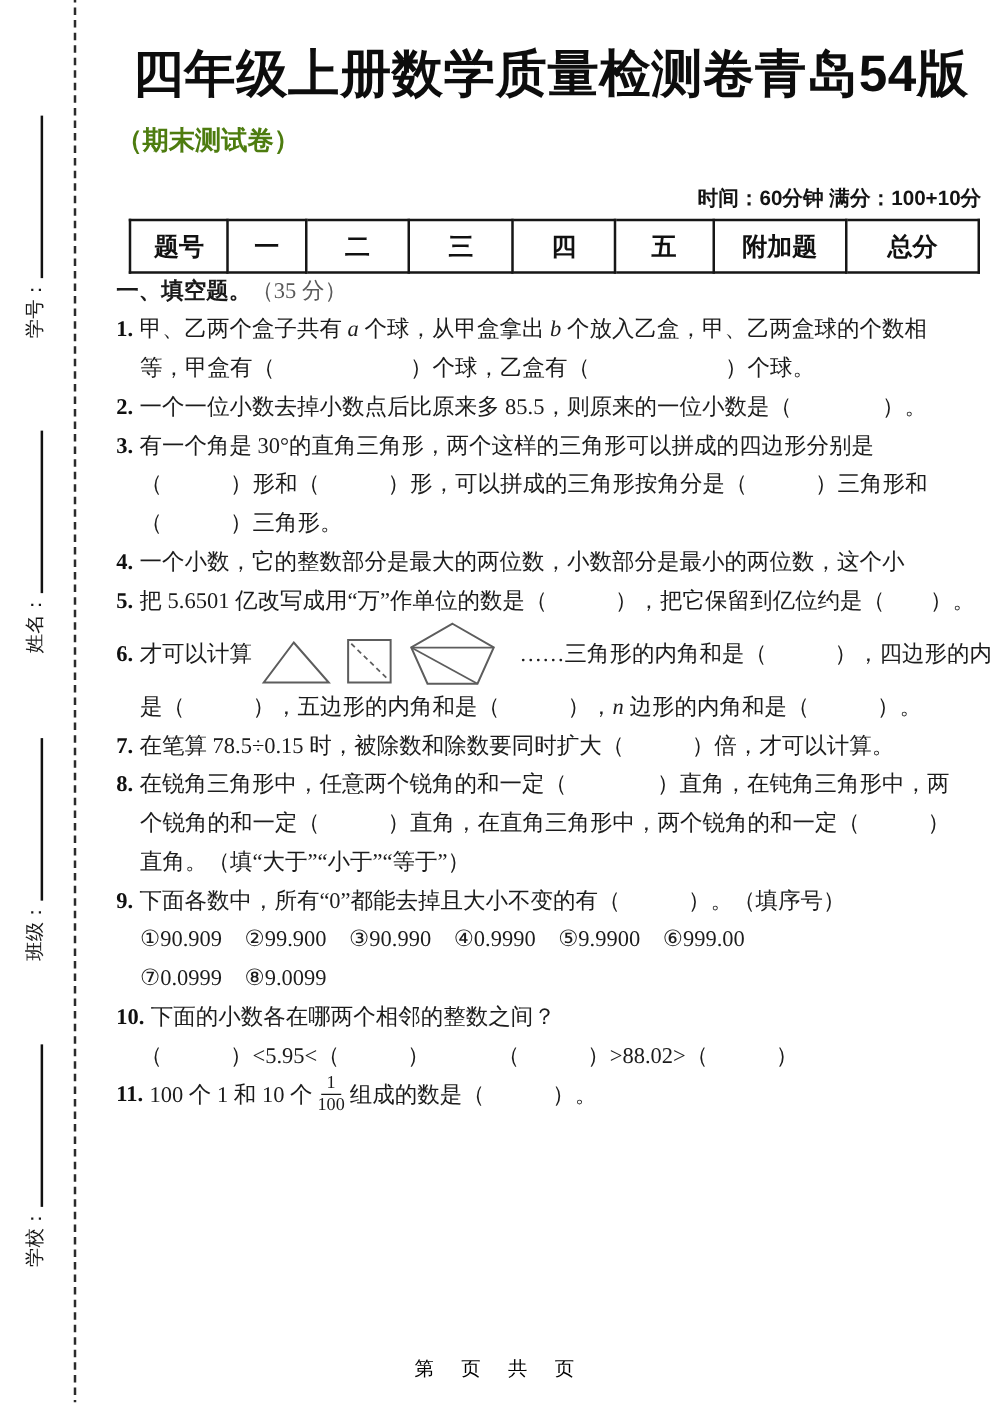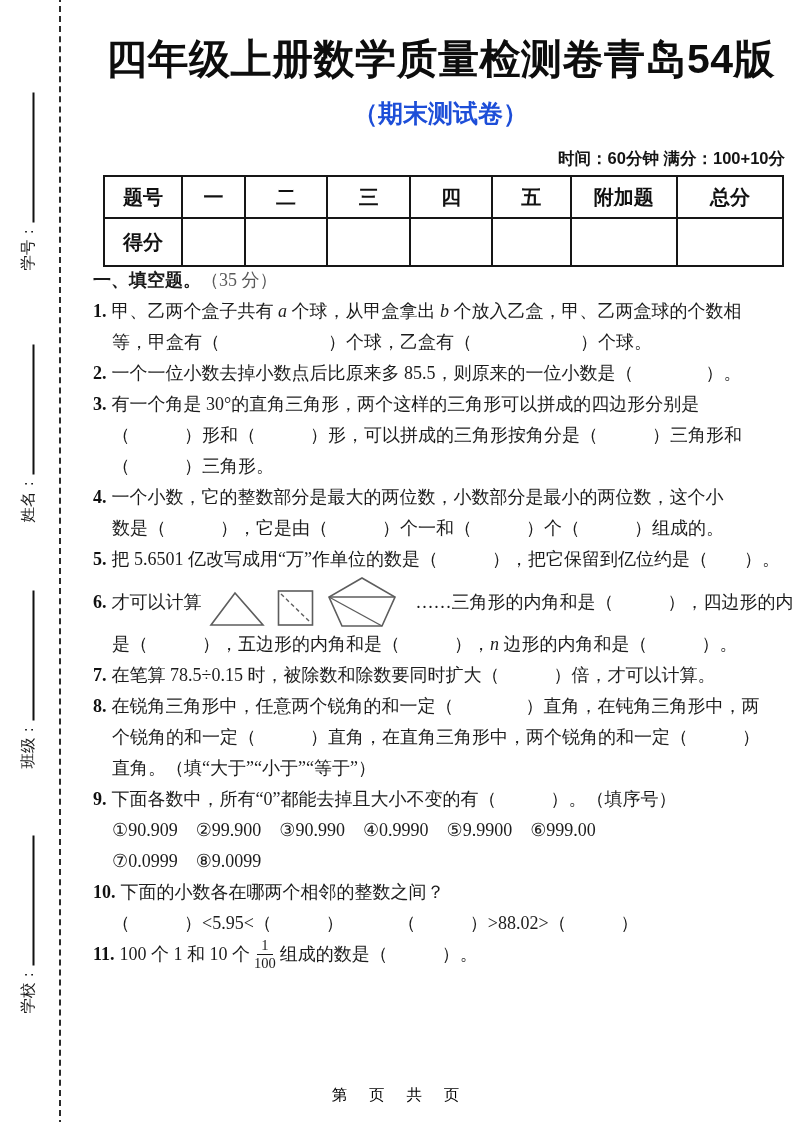--- a/index.html
+++ b/index.html
@@ -14,22 +14,22 @@
               font-family:"Liberation Sans","DejaVu Sans",sans-serif;
               font-size:15.5px;color:#171717;white-space:nowrap;}
   .side-field .blank-line{display:inline-block;width:130px;height:12px;
               border-bottom:2px solid #111;margin-left:1px;}
 
   
   .main{position:absolute;left:93px;top:0;width:695px;}
   .title{margin-top:33px;text-align:center;font-size:41px;line-height:52px;
          font-weight:900;font-family:"Liberation Sans","DejaVu Sans",sans-serif;
          color:#0d0d0d;letter-spacing:0.5px;}
-  .subtitle{margin-top:8px;text-align:center;font-size:25px;line-height:40px;
-         font-weight:900;font-family:"Liberation Sans","DejaVu Sans",sans-serif;color:#1d4ed8;}
+  .subtitle{margin-top:8px;text-align:left;font-size:21px;line-height:40px;
+         font-weight:900;font-family:"Liberation Sans","DejaVu Sans",sans-serif;color:#4d7c0f;}
   .meta{margin-top:15px;text-align:right;font-size:16.5px;font-weight:700;
          font-family:"Liberation Sans","DejaVu Sans",sans-serif;color:#141414;padding-right:3px;}
 
   
   table.score{border-collapse:collapse;width:681px;margin:5px 0 0 10px;table-layout:fixed;}
   table.score th,table.score td{border:2px solid #161616;padding:0;text-align:center;
          font-family:"Liberation Sans","DejaVu Sans",sans-serif;color:#111;}
   table.score tr.hdr th{height:40px;font-size:20px;font-weight:700;}
   table.score tr.scr td{height:46px;font-size:20px;font-weight:700;}
 
@@ -89,30 +89,20 @@
         <tr class="hdr" id="score-hdr-row">
             <th style="width: 11.5%;">题号</th>
             <th style="width: 9.1%;">一</th>
             <th style="width: 12.2%;">二</th>
             <th style="width: 12.2%;">三</th>
             <th style="width: 12%;">四</th>
             <th style="width: 11.6%;">五</th>
             <th style="width: 15.7%;">附加题</th>
             <th style="width: 15.7%;">总分</th>
           </tr>
-        <tr class="scr" id="score-val-row">
-            <td>得分</td>
-            <td></td>
-            <td></td>
-            <td></td>
-            <td></td>
-            <td></td>
-            <td></td>
-            <td></td>
-          </tr>
       </tbody>
     </table>
 
     <div class="sec-head">
       <span class="sh-b">一、填空题。</span><span class="sh-r">（35 分）</span>
     </div>
 
     <div class="questions" id="questions">
         <div class="q">
           <div class="qline"><b class="qnum">1.</b><span>甲、乙两个盒子共有 </span><i>a</i><span> 个球，从甲盒拿出 </span><i>b</i><span> 个放入乙盒，甲、乙两盒球的个数相</span></div>
@@ -121,21 +111,20 @@
         <div class="q">
           <div class="qline"><b class="qnum">2.</b><span>一个一位小数去掉小数点后比原来多 85.5，则原来的一位小数是（　　　　）。</span></div>
         </div>
         <div class="q">
           <div class="qline"><b class="qnum">3.</b><span>有一个角是 30°的直角三角形，两个这样的三角形可以拼成的四边形分别是</span></div>
           <div class="qline cont"><span>（　　　）形和（　　　）形，可以拼成的三角形按角分是（　　　）三角形和</span></div>
           <div class="qline cont"><span>（　　　）三角形。</span></div>
         </div>
         <div class="q">
           <div class="qline"><b class="qnum">4.</b><span>一个小数，它的整数部分是最大的两位数，小数部分是最小的两位数，这个小</span></div>
-          <div class="qline cont"><span>数是（　　　），它是由（　　　）个一和（　　　）个（　　　）组成的。</span></div>
         </div>
         <div class="q">
           <div class="qline"><b class="qnum">5.</b><span>把 5.6501 亿改写成用“万”作单位的数是（　　　），把它保留到亿位约是（　　）。</span></div>
         </div>
         <div class="q">
           <div class="qline has-shapes">
             <b class="qnum">6.</b>
             <span>才可以计算</span>
   <span class="q6-shapes">
     <svg width="58" height="38" viewBox="0 0 58 38">

